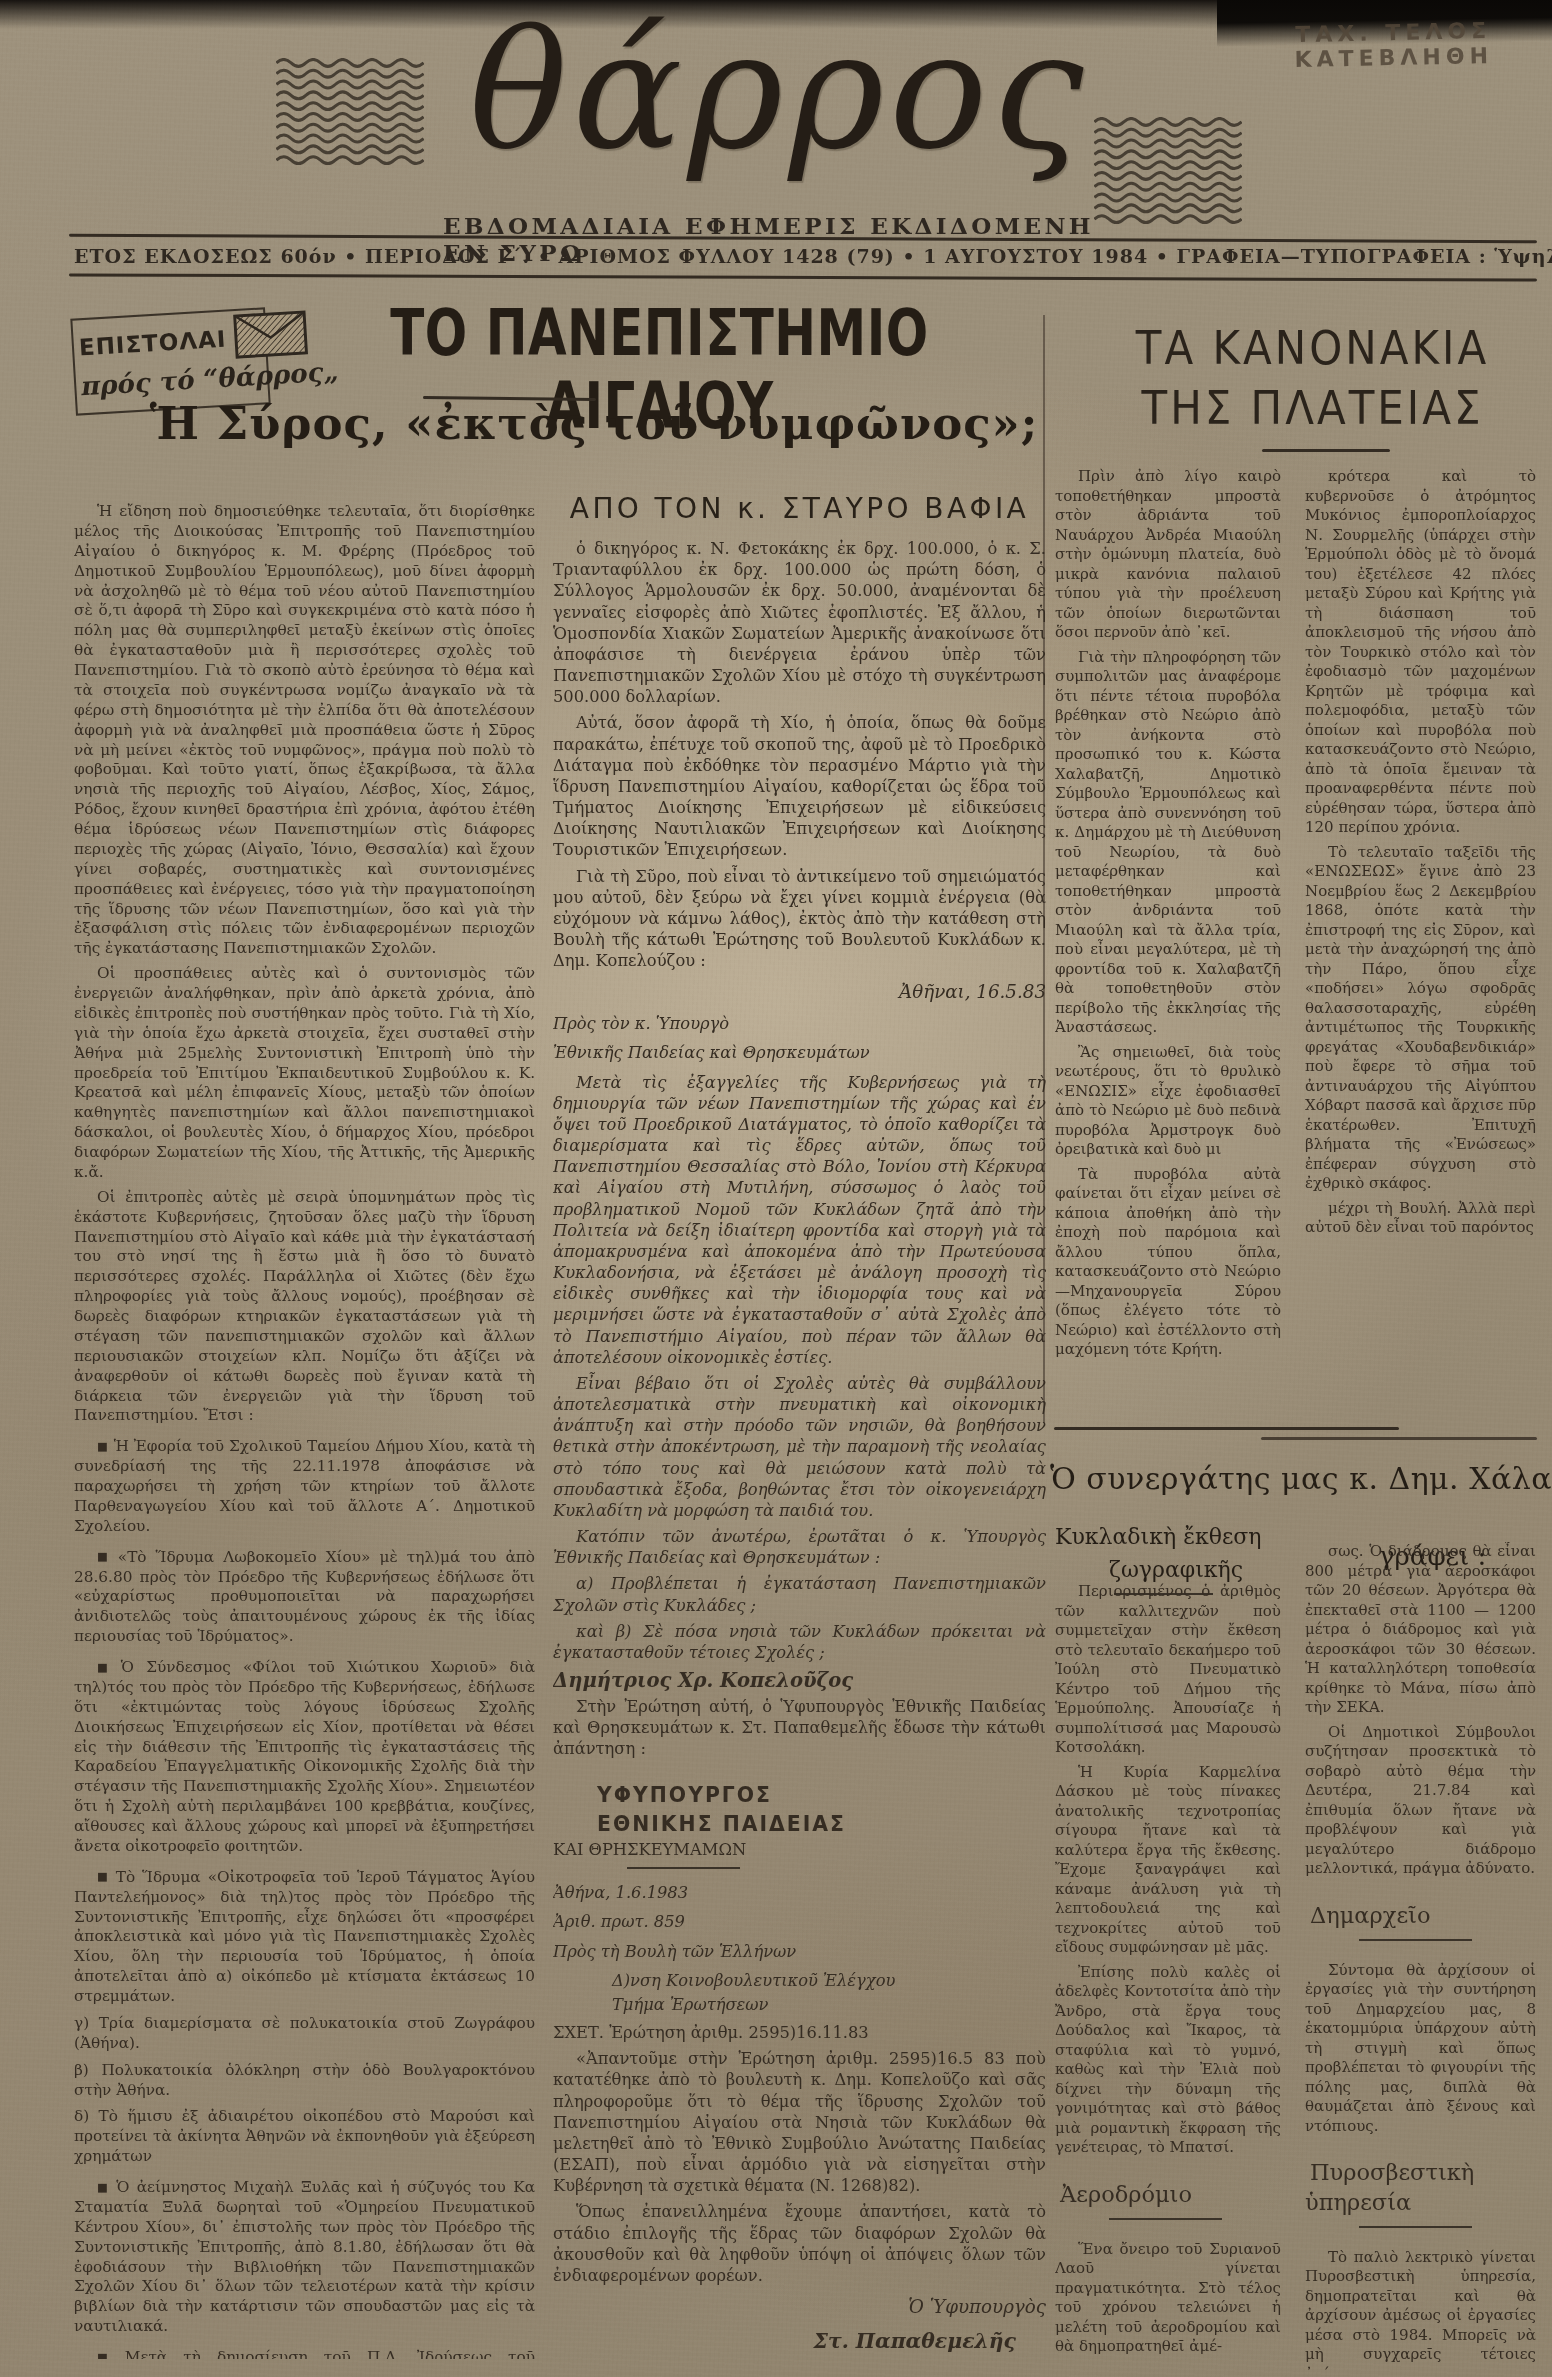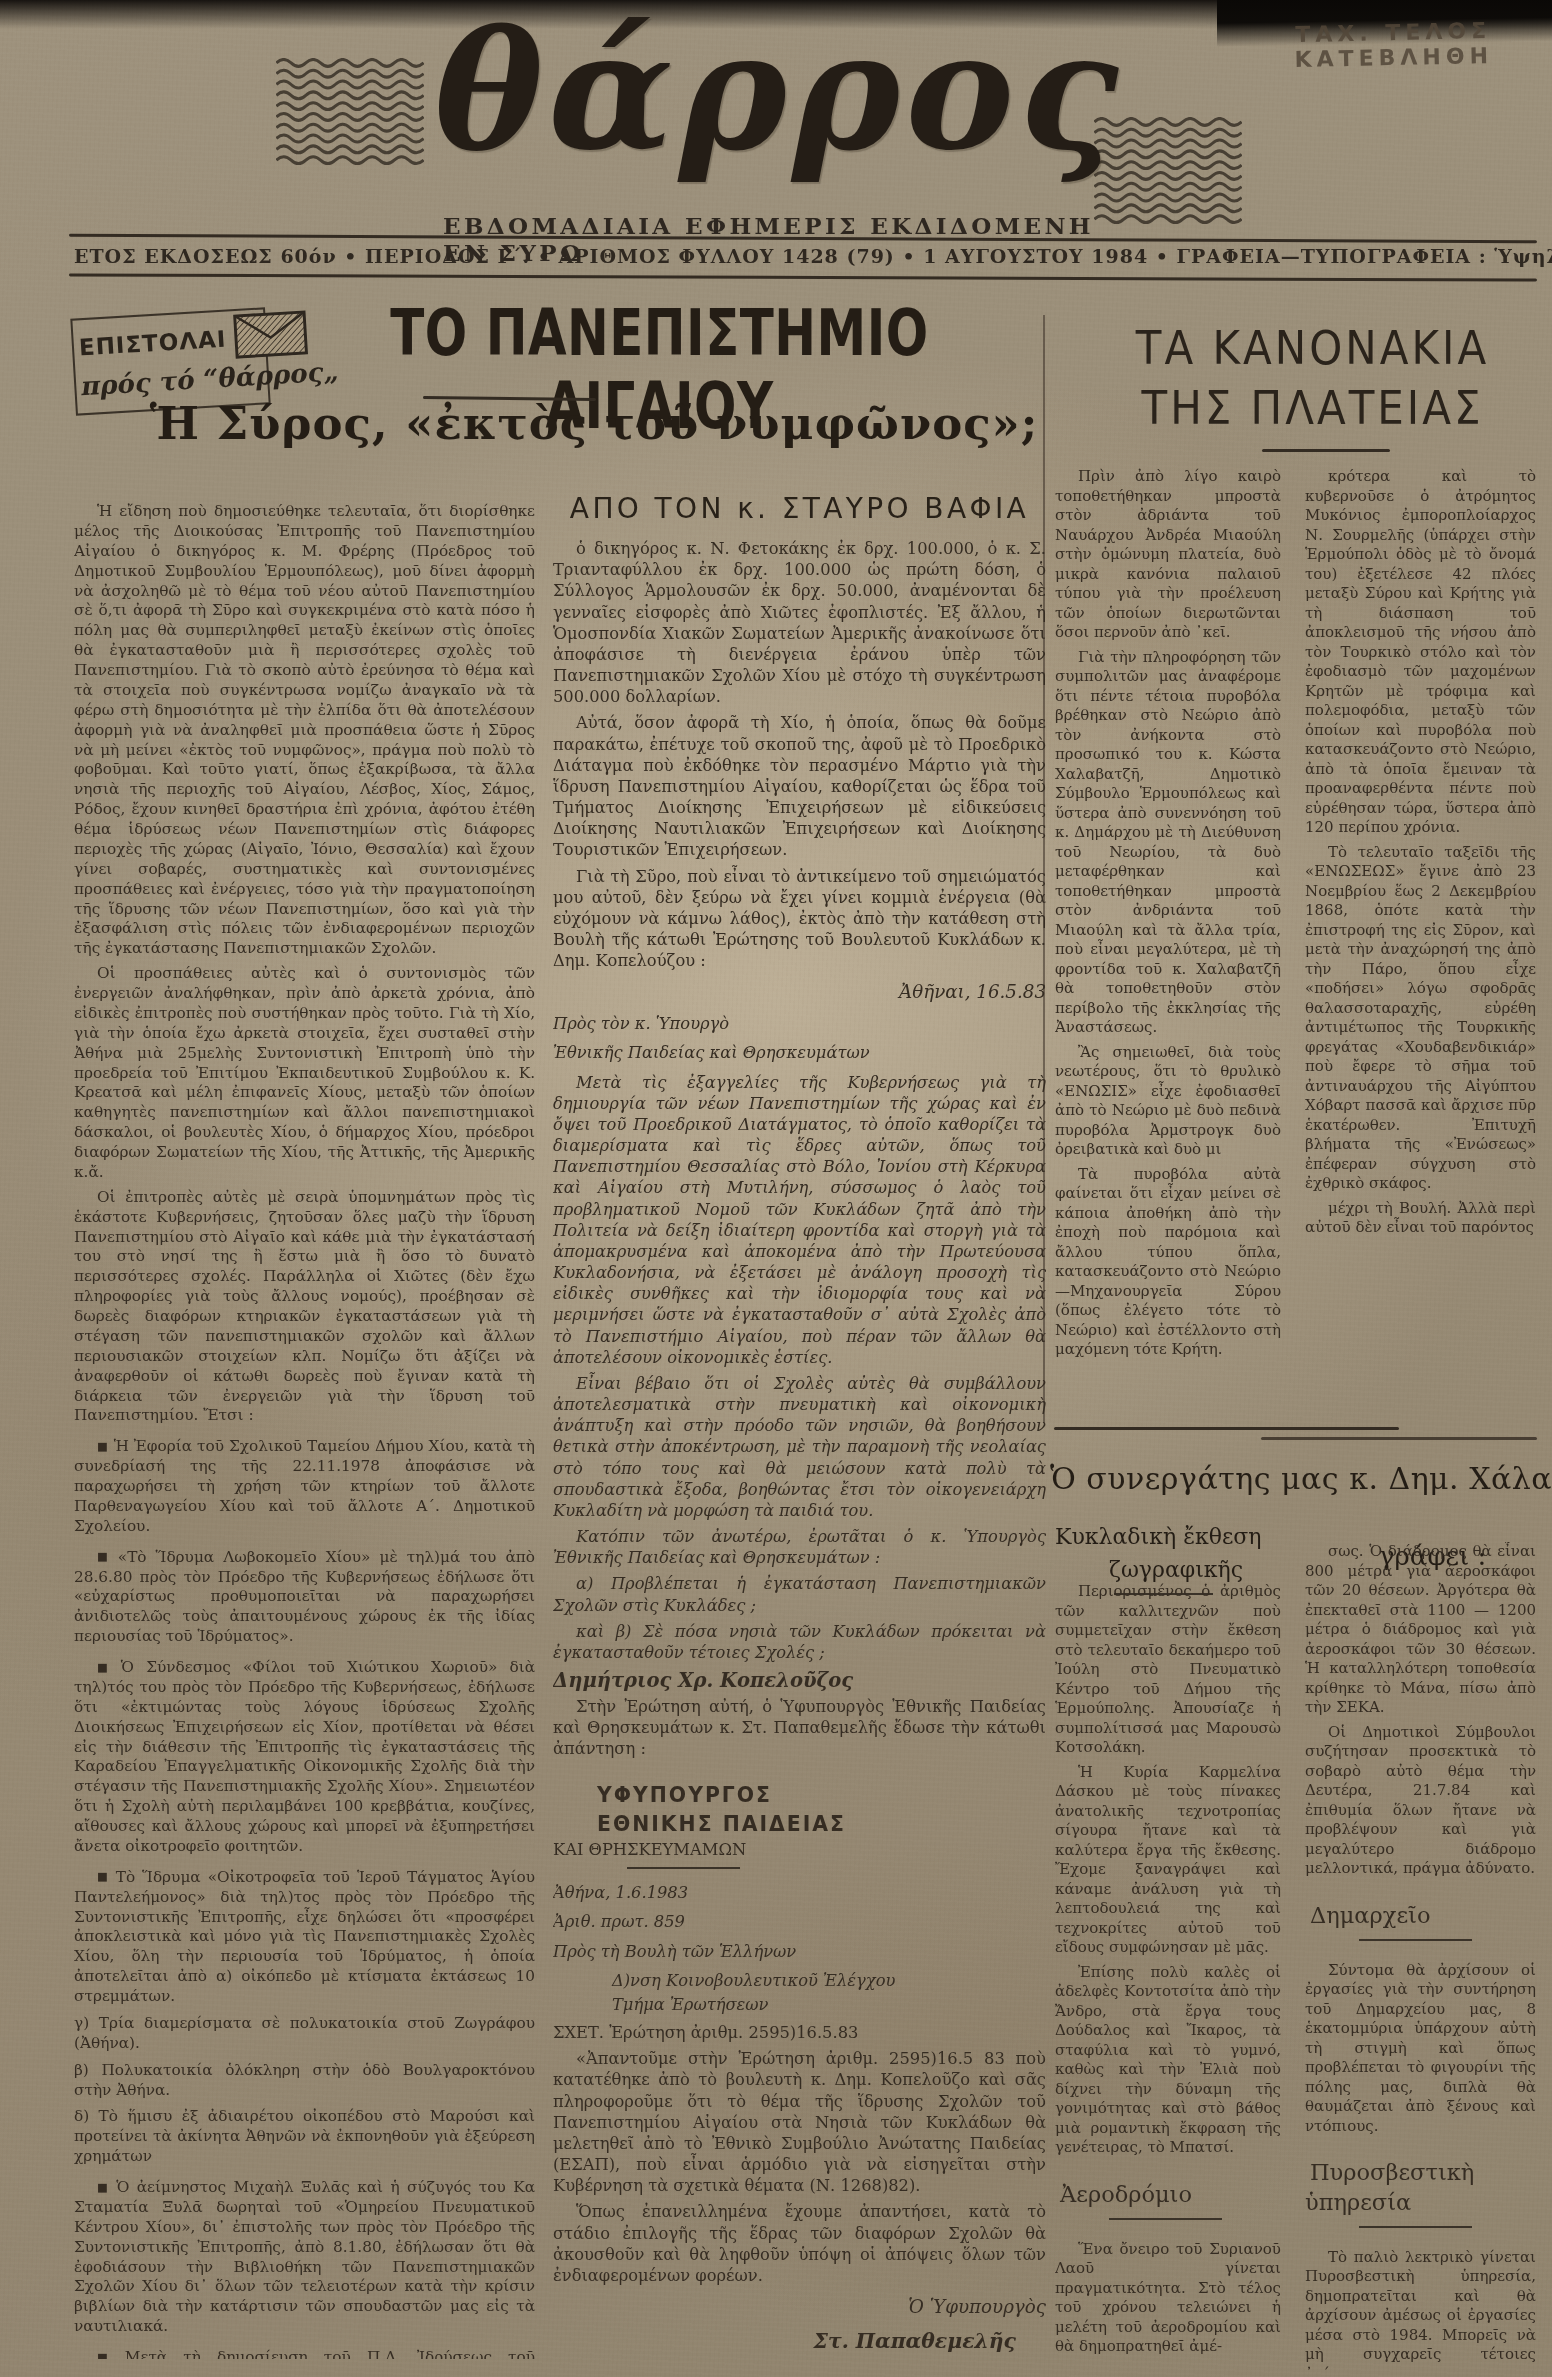--- a/index.html
+++ b/index.html
@@ -20,21 +20,21 @@
     background:linear-gradient(to bottom, rgba(12,9,7,.92), rgba(12,9,7,0));}
   .scan-tr{position:absolute;left:1217px;top:-9px;width:345px;height:53px;
     background:linear-gradient(to bottom, rgba(10,8,6,.97) 55%, rgba(10,8,6,0));transform:skewY(-1deg);}
   .stamp{position:absolute;left:1241px;top:20px;width:305px;text-align:center;
     font-family:"DejaVu Sans","Liberation Sans",sans-serif;font-weight:700;font-size:22px;
     letter-spacing:5px;color:rgba(82,70,56,.85);transform:rotate(-1.2deg);}
   
   .orn{position:absolute;opacity:.88;}
   .orn svg{display:block;}
   .title{position:absolute;left:434px;top:9px;width:690px;text-align:center;
-    font-style:italic;font-weight:700;font-size:163px;line-height:1;letter-spacing:5px;
+    font-style:italic;font-weight:400;font-size:163px;line-height:1;letter-spacing:5px;
     color:#241d16;text-shadow:1.5px 2px 1px rgba(40,30,20,.25);}
   .subtitle{position:absolute;left:443px;top:212px;width:670px;text-align:left;
     font-size:23px;letter-spacing:3.4px;color:#2e2720;font-weight:700;}
   .rule{position:absolute;background:#332b22;border-radius:2px;}
   .dateline{position:absolute;left:74px;top:245px;width:1458px;text-align:center;
     font-size:19px;letter-spacing:1px;font-weight:700;color:#2f2820;white-space:nowrap;}
   
   .letters{position:absolute;left:73px;top:313px;width:195px;height:97px;
     border:2.5px solid #3a3228;transform:rotate(-3.4deg);padding:3px 5px;box-sizing:border-box;}
   .letters .row{display:flex;align-items:center;gap:7px;}
@@ -196,21 +196,21 @@
       <div class="b b-p">Στὴν Ἐρώτηση αὐτή, ὁ Ὑφυπουργὸς Ἐθνικῆς Παιδείας καὶ Θρησκευμάτων κ. Στ. Παπαθεμελῆς ἔδωσε τὴν κάτωθι ἀπάντηση :</div>
       <div class="b b-gap"></div>
       <div class="b b-h3">ΥΦΥΠΟΥΡΓΟΣ</div>
       <div class="b b-h3">ΕΘΝΙΚΗΣ ΠΑΙΔΕΙΑΣ</div>
       <div class="b b-h3r">ΚΑΙ ΘΡΗΣΚΕΥΜΑΜΩΝ</div>
       <div class="b b-it">Ἀθήνα, 1.6.1983</div>
       <div class="b b-it">Ἀριθ. πρωτ.  859</div>
       <div class="b b-it">Πρὸς τὴ Βουλὴ τῶν Ἑλλήνων</div>
       <div class="b b-it2">Δ)νση Κοινοβουλευτικοῦ Ἐλέγχου</div>
       <div class="b b-it2">Τμήμα Ἐρωτήσεων</div>
-      <div class="b b-plain">ΣΧΕΤ. Ἐρώτηση ἀριθμ. 2595)16.5.83</div>
+      <div class="b b-plain">ΣΧΕΤ. Ἐρώτηση ἀριθμ. 2595)16.11.83</div>
       <div class="b b-p">«Ἀπαντοῦμε στὴν Ἐρώτηση ἀριθμ. 2595)16.5 83 ποὺ κατατέθηκε ἀπὸ τὸ βουλευτὴ κ. Δημ. Κοπελοῦζο καὶ σᾶς πληροφοροῦμε ὅτι τὸ θέμα τῆς ἵδρυσης Σχολῶν τοῦ Πανεπιστημίου Αἰγαίου στὰ Νησιὰ τῶν Κυκλάδων θὰ μελετηθεῖ ἀπὸ τὸ Ἐθνικὸ Συμβούλιο Ἀνώτατης Παιδείας (ΕΣΑΠ), ποὺ εἶναι ἁρμόδιο γιὰ νὰ εἰσηγεῖται στὴν Κυβέρνηση τὰ σχετικὰ θέματα (Ν. 1268)82).</div>
       <div class="b b-p">Ὅπως ἐπανειλλημένα ἔχουμε ἀπαντήσει, κατὰ τὸ στάδιο ἐπιλογῆς τῆς ἕδρας τῶν διαφόρων Σχολῶν θὰ ἀκουσθοῦν καὶ θὰ ληφθοῦν ὑπόψη οἱ ἀπόψεις ὅλων τῶν ἐνδιαφερομένων φορέων.</div>
       <div class="b b-right">Ὁ Ὑφυπουργὸς</div>
       <div class="b b-rightb">Στ.  Παπαθεμελῆς</div>
     </div>
   <div class="col col3a">
       <div class="b b-p">Πρὶν ἀπὸ λίγο καιρὸ τοποθετήθηκαν μπροστὰ στὸν ἀδριάντα τοῦ Ναυάρχου Ἀνδρέα Μιαούλη στὴν ὁμώνυμη πλατεία, δυὸ μικρὰ κανόνια παλαιοῦ τύπου γιὰ τὴν προέλευση τῶν ὁποίων διερωτῶνται ὅσοι περνοῦν ἀπὸ ᾽κεῖ.</div>
       <div class="b b-p">Γιὰ τὴν πληροφόρηση τῶν συμπολιτῶν μας ἀναφέρομε ὅτι πέντε τέτοια πυροβόλα βρέθηκαν στὸ Νεώριο ἀπὸ τὸν ἀνήκοντα στὸ προσωπικό του κ. Κώστα Χαλαβατζῆ, Δημοτικὸ Σύμβουλο Ἑρμουπόλεως καὶ ὕστερα ἀπὸ συνεννόηση τοῦ κ. Δημάρχου μὲ τὴ Διεύθυνση τοῦ Νεωρίου, τὰ δυὸ μεταφέρθηκαν καὶ τοποθετήθηκαν μπροστὰ στὸν ἀνδριάντα τοῦ Μιαούλη καὶ τὰ ἄλλα τρία, ποὺ εἶναι μεγαλύτερα, μὲ τὴ φροντίδα τοῦ κ. Χαλαβατζῆ θὰ τοποθετηθοῦν στὸν περίβολο τῆς ἐκκλησίας τῆς Ἀναστάσεως.</div>
       <div class="b b-p">Ἂς σημειωθεῖ, διὰ τοὺς νεωτέρους, ὅτι τὸ θρυλικὸ «ΕΝΩΣΙΣ» εἶχε ἐφοδιασθεῖ ἀπὸ τὸ Νεώριο μὲ δυὸ πεδινὰ πυροβόλα Ἀρμστρογκ δυὸ ὀρειβατικὰ καὶ δυὸ μι</div>
       <div class="b b-p">Τὰ πυροβόλα αὐτὰ φαίνεται ὅτι εἶχαν μείνει σὲ κάποια ἀποθήκη ἀπὸ τὴν ἐποχὴ ποὺ παρόμοια καὶ ἄλλου τύπου ὅπλα, κατασκευάζοντο στὸ Νεώριο—Μηχανουργεῖα Σύρου (ὅπως ἐλέγετο τότε τὸ Νεώριο) καὶ ἐστέλλοντο στὴ μαχόμενη τότε Κρήτη.</div>

